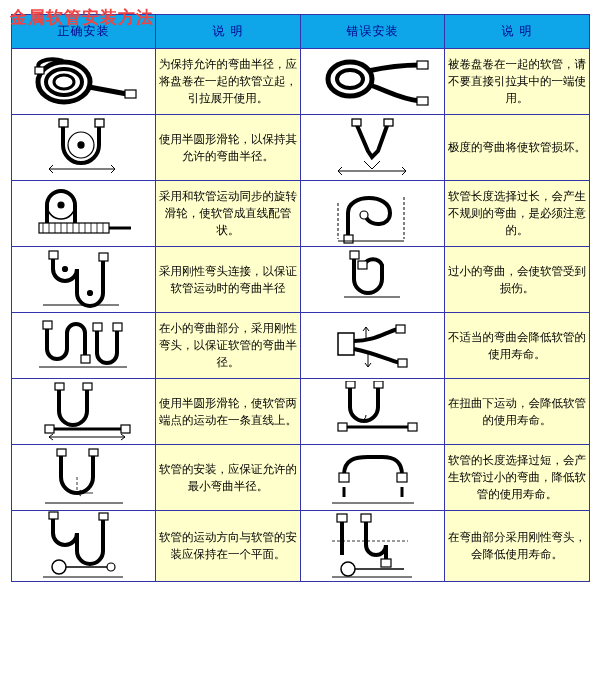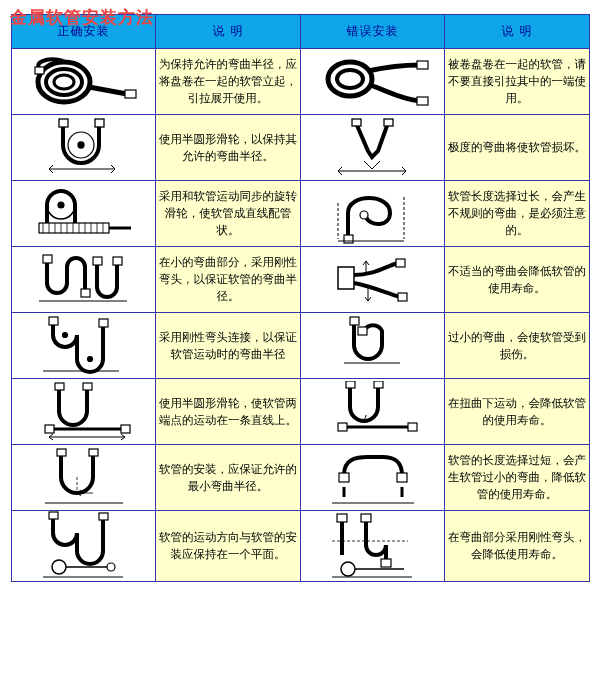--- a/index.html
+++ b/index.html
@@ -178,20 +178,47 @@
             </g>
           </svg>
         </td>
         <td class="desc">软管长度选择过长，会产生不规则的弯曲，是必须注意的。</td>
       </tr>
 
       <tr>
         <td class="pic">
           <svg width="130" height="62" viewBox="0 0 130 62">
             <g stroke="#000" fill="none" stroke-width="1.2">
+              <path d="M34 8 L34 20 A12 12 0 0 0 58 20 L58 44 A13 13 0 0 0 84 44 L84 10" stroke-width="4"></path>
+              <rect x="30" y="2" width="9" height="8" fill="#fff"></rect>
+              <rect x="80" y="4" width="9" height="8" fill="#fff"></rect>
+              <circle cx="46" cy="20" r="2.5" fill="#000"></circle>
+              <circle cx="71" cy="44" r="2.5" fill="#000"></circle>
+              <path d="M24 56 L100 56" stroke-width="1"></path>
+            </g>
+          </svg>
+        </td>
+        <td class="desc">采用刚性弯头连接，以保证软管运动时的弯曲半径</td>
+        <td class="pic">
+          <svg width="130" height="62" viewBox="0 0 130 62">
+            <g stroke="#000" fill="none" stroke-width="1.2">
+              <path d="M46 8 L46 30 A14 14 0 0 0 74 30 L74 16 A10 10 0 0 0 56 16" stroke-width="4"></path>
+              <rect x="42" y="2" width="9" height="8" fill="#fff"></rect>
+              <rect x="50" y="12" width="9" height="8" fill="#fff"></rect>
+              <path d="M36 48 L92 48" stroke-width="1"></path>
+            </g>
+          </svg>
+        </td>
+        <td class="desc">过小的弯曲，会使软管受到损伤。</td>
+      </tr>
+
+      <tr>
+        <td class="pic">
+          <svg width="130" height="62" viewBox="0 0 130 62">
+            <g stroke="#000" fill="none" stroke-width="1.2">
               <path d="M28 12 L28 34 A10 10 0 0 0 48 34 L48 18 A9 9 0 0 1 66 18 L66 40" stroke-width="4"></path>
               <rect x="24" y="6" width="9" height="8" fill="#fff"></rect>
               <rect x="62" y="40" width="9" height="8" fill="#fff"></rect>
               <path d="M78 14 L78 38 A10 10 0 0 0 98 38 L98 14" stroke-width="4"></path>
               <rect x="74" y="8" width="9" height="8" fill="#fff"></rect>
               <rect x="94" y="8" width="9" height="8" fill="#fff"></rect>
               <path d="M20 52 L108 52" stroke-width="1"></path>
             </g>
           </svg>
         </td>
@@ -203,47 +230,20 @@
               <path d="M46 26 C66 26 76 18 90 14" stroke-width="4"></path>
               <path d="M46 34 C66 38 78 44 92 48" stroke-width="4"></path>
               <rect x="88" y="10" width="9" height="8" fill="#fff"></rect>
               <rect x="90" y="44" width="9" height="8" fill="#fff"></rect>
               <path d="M58 26 L58 12 M58 12 L55 16 M58 12 L61 16" stroke-width="1"></path>
               <path d="M60 36 L60 52 M60 52 L57 48 M60 52 L63 48" stroke-width="1"></path>
             </g>
           </svg>
         </td>
         <td class="desc">不适当的弯曲会降低软管的使用寿命。</td>
-      </tr>
-
-      <tr>
-        <td class="pic">
-          <svg width="130" height="62" viewBox="0 0 130 62">
-            <g stroke="#000" fill="none" stroke-width="1.2">
-              <path d="M34 8 L34 20 A12 12 0 0 0 58 20 L58 44 A13 13 0 0 0 84 44 L84 10" stroke-width="4"></path>
-              <rect x="30" y="2" width="9" height="8" fill="#fff"></rect>
-              <rect x="80" y="4" width="9" height="8" fill="#fff"></rect>
-              <circle cx="46" cy="20" r="2.5" fill="#000"></circle>
-              <circle cx="71" cy="44" r="2.5" fill="#000"></circle>
-              <path d="M24 56 L100 56" stroke-width="1"></path>
-            </g>
-          </svg>
-        </td>
-        <td class="desc">采用刚性弯头连接，以保证软管运动时的弯曲半径</td>
-        <td class="pic">
-          <svg width="130" height="62" viewBox="0 0 130 62">
-            <g stroke="#000" fill="none" stroke-width="1.2">
-              <path d="M46 8 L46 30 A14 14 0 0 0 74 30 L74 16 A10 10 0 0 0 56 16" stroke-width="4"></path>
-              <rect x="42" y="2" width="9" height="8" fill="#fff"></rect>
-              <rect x="50" y="12" width="9" height="8" fill="#fff"></rect>
-              <path d="M36 48 L92 48" stroke-width="1"></path>
-            </g>
-          </svg>
-        </td>
-        <td class="desc">过小的弯曲，会使软管受到损伤。</td>
       </tr>
 
       <tr>
         <td class="pic">
           <svg width="130" height="62" viewBox="0 0 130 62">
             <g stroke="#000" fill="none" stroke-width="1.2">
               <path d="M40 6 L40 30 A14 14 0 0 0 68 30 L68 6" stroke-width="4"></path>
               <rect x="36" y="2" width="9" height="7" fill="#fff"></rect>
               <rect x="64" y="2" width="9" height="7" fill="#fff"></rect>
               <path d="M30 48 L106 48" stroke-width="3"></path>

